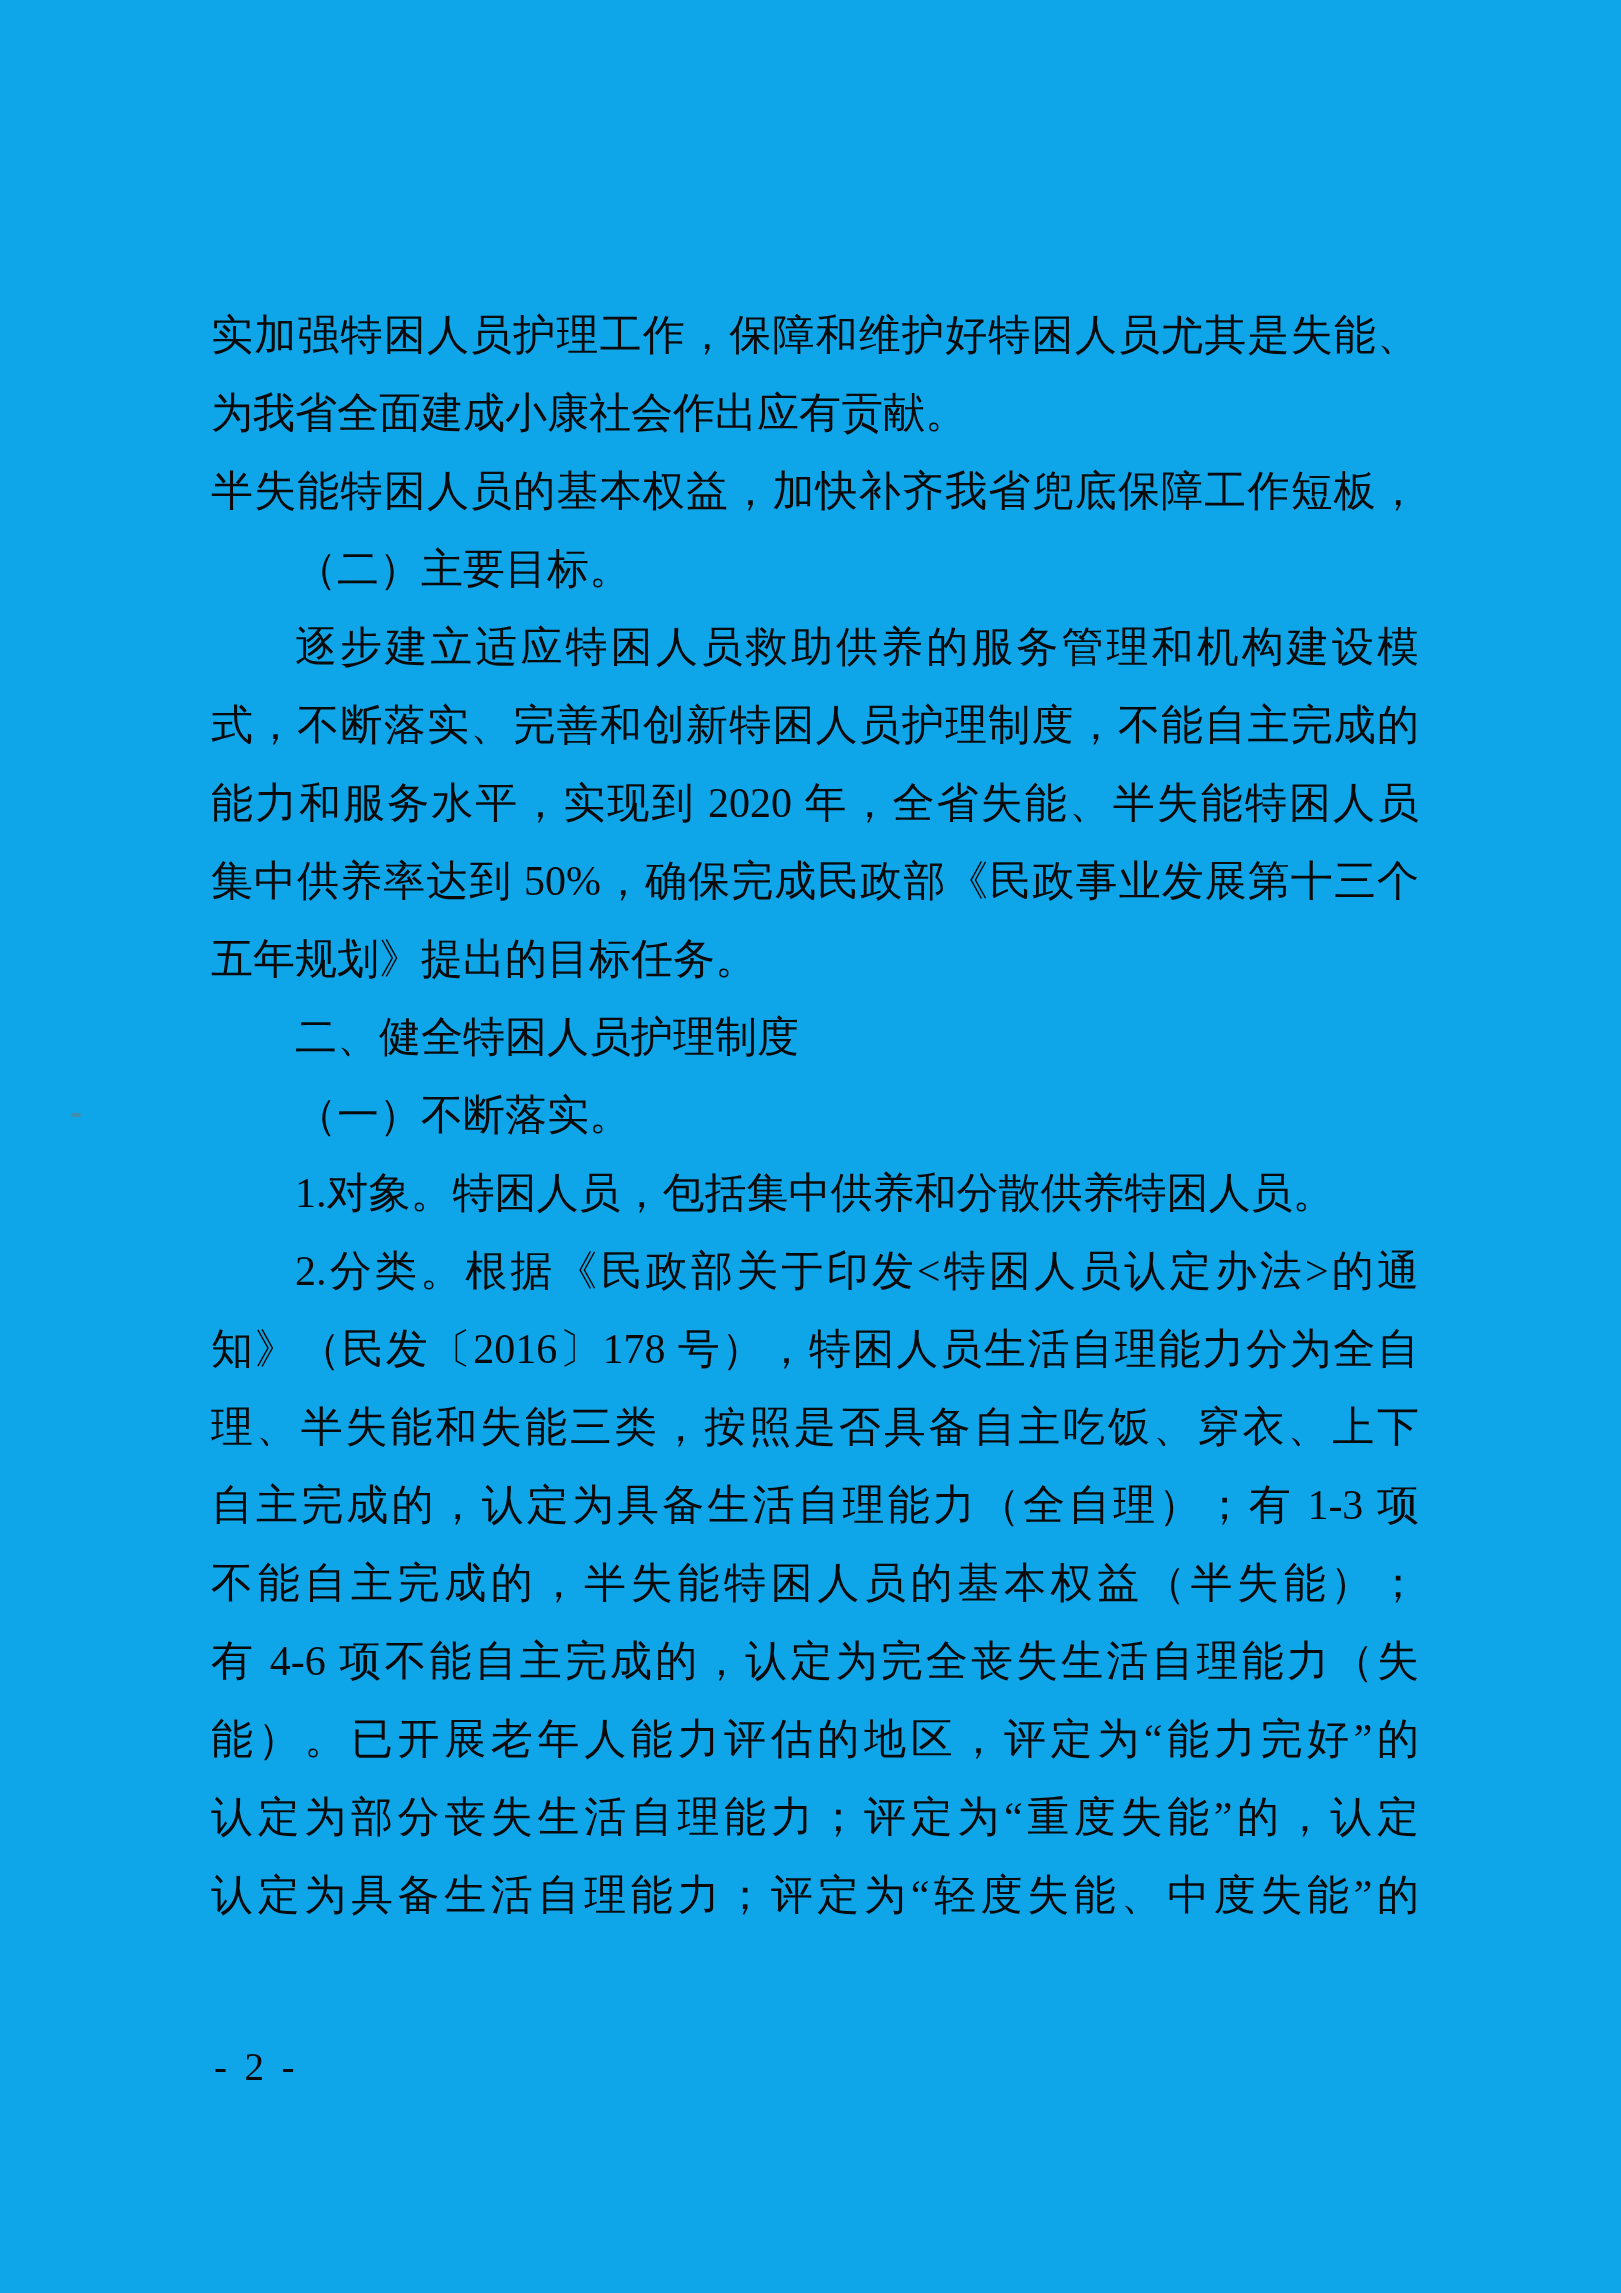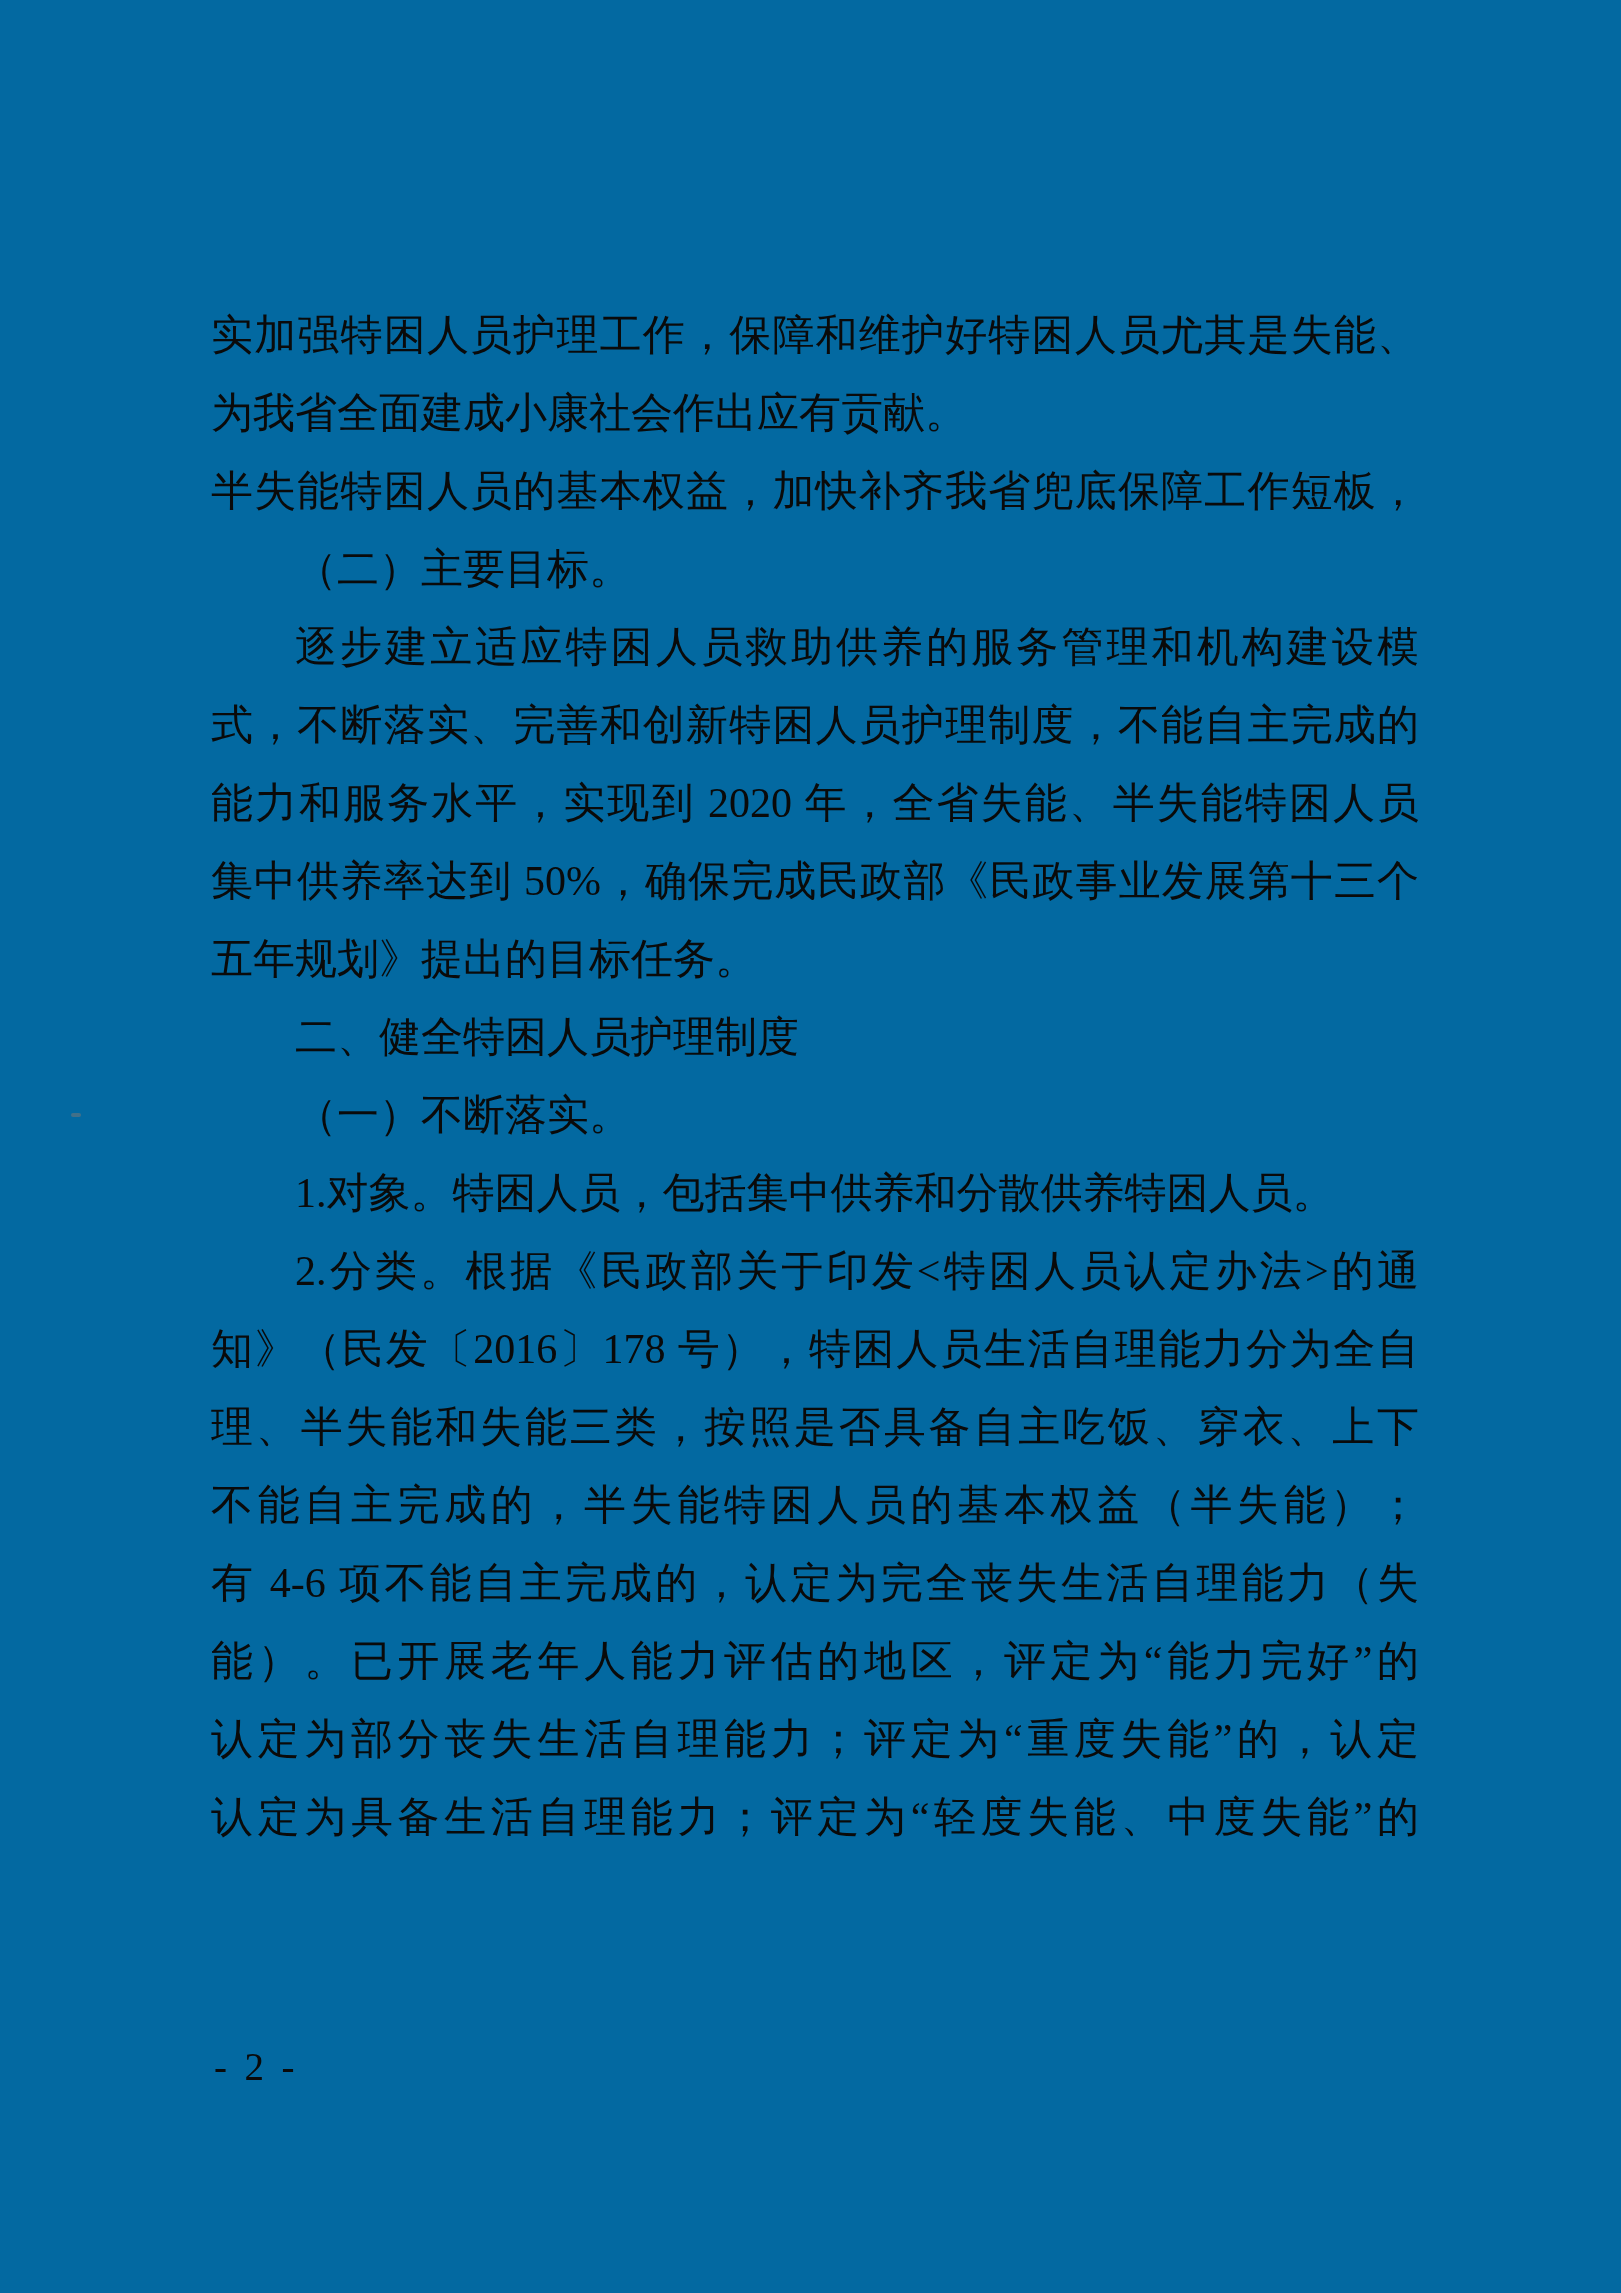--- a/index.html
+++ b/index.html
@@ -58,38 +58,39 @@
     width: 9.8px;
     height: 3.9px;
     background: #777;
     border-radius: 2px;
     opacity: 0.55;
   }
 </style>
 </head>
 <body>
 
-<div class="page" style="color: rgb(10, 10, 10); background: #0369a1;">
+<div class="page" style="color: rgb(10, 10, 10); background: #0ea5e9;">
   <span class="scan-speck"></span>
   <main class="doc-body">
       <div class="line justify"><span class="seg">实加强特困人员护理工作，保障和维护好特困人员尤其是失能、</span></div>
       <div class="line"><span class="seg">为我省全面建成小康社会作出应有贡献。</span></div>
       <div class="line justify"><span class="seg">半失能特困人员的基本权益，加快补齐我省兜底保障工作短板，</span></div>
       <div class="line indent"><span class="seg bold">（二）主要目标。</span></div>
       <div class="line indent justify"><span class="seg">逐步建立适应特困人员救助供养的服务管理和机构建设模</span></div>
       <div class="line justify"><span class="seg">式，不断落实、完善和创新特困人员护理制度，不能自主完成的</span></div>
       <div class="line justify"><span class="seg">能力和服务水平，实现到 2020 年，全省失能、半失能特困人员</span></div>
       <div class="line justify"><span class="seg">集中供养率达到 50%，确保完成民政部《民政事业发展第十三个</span></div>
       <div class="line"><span class="seg">五年规划》提出的目标任务。</span></div>
       <div class="line indent"><span class="seg bold">二、健全特困人员护理制度</span></div>
       <div class="line indent"><span class="seg bold">（一）不断落实。</span></div>
       <div class="line indent"><span class="seg bold">1.对象。</span><span class="seg">特困人员，包括集中供养和分散供养特困人员。</span></div>
       <div class="line indent justify"><span class="seg bold">2.分类。</span><span class="seg">根据《民政部关于印发&lt;特困人员认定办法&gt;的通</span></div>
       <div class="line justify"><span class="seg">知》（民发〔2016〕178 号），特困人员生活自理能力分为全自</span></div>
       <div class="line justify"><span class="seg">理、半失能和失能三类，按照是否具备自主吃饭、穿衣、上下</span></div>
+      <div class="line justify"><span class="seg">自主完成的，认定为具备生活自理能力（全自理）；有 1-3 项</span></div>
       <div class="line justify"><span class="seg">不能自主完成的，半失能特困人员的基本权益（半失能）；</span></div>
       <div class="line justify"><span class="seg">有 4-6 项不能自主完成的，认定为完全丧失生活自理能力（失</span></div>
       <div class="line justify"><span class="seg">能）。已开展老年人能力评估的地区，评定为“能力完好”的</span></div>
       <div class="line justify"><span class="seg">认定为部分丧失生活自理能力；评定为“重度失能”的，认定</span></div>
       <div class="line justify"><span class="seg">认定为具备生活自理能力；评定为“轻度失能、中度失能”的</span></div>
     </main>
   <div class="page-number">- 2 -</div>
 </div>
 
 

